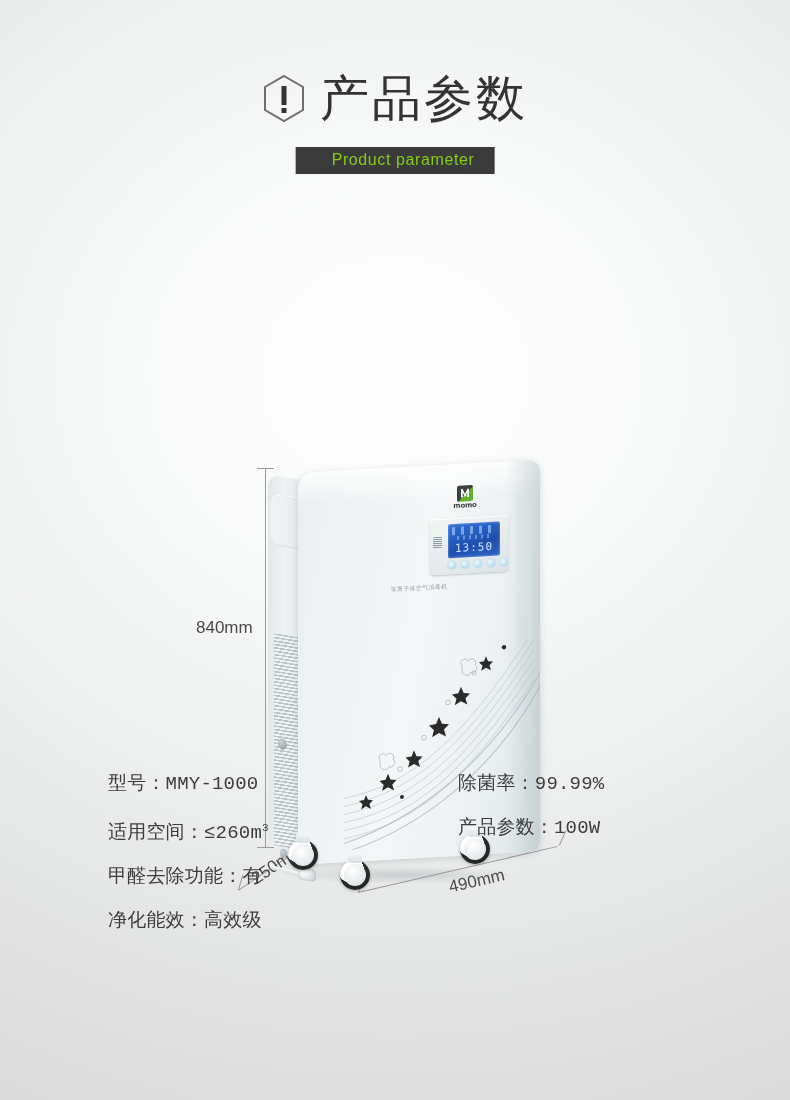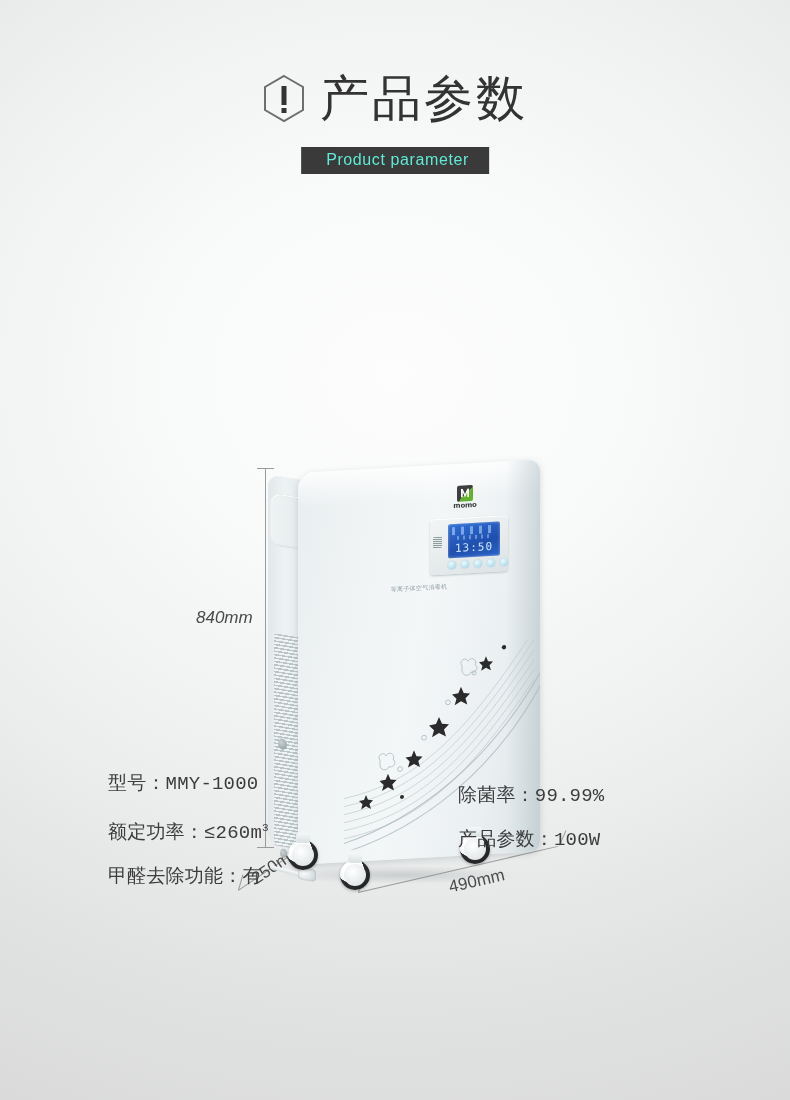--- a/index.html
+++ b/index.html
@@ -22,38 +22,38 @@
     display:flex;align-items:center;justify-content:center;gap:14px;
   }
   .hex-icon{width:44px;height:49px;display:block;}
   .title-cn{
     font-size:49px;line-height:49px;color:#333;letter-spacing:3px;
     font-family:"DejaVu Sans","Liberation Sans",sans-serif;font-weight:500;
     white-space:nowrap;
   }
   .badge{
     position:absolute;left:50%;transform:translateX(-50%);
-    top:147px;background:#3a3a3a;color:#5eead4;
-    padding:4px 20px 5px 25px;font-size:16px;letter-spacing:.6px;
+    top:147px;background:#3a3a3a;color:#84cc16;
+    padding:4px 20px 5px 36px;font-size:16px;letter-spacing:.6px;
     font-family:"Liberation Sans",sans-serif;white-space:nowrap;
   }
 
   
   .scene{position:absolute;left:0;top:200px;width:790px;height:540px;}
 
   
   .dimline{position:absolute;background:#9a9a9a;}
   .v-dim{left:265px;top:268px;width:1px;height:380px;}
   .v-tick-top{left:257px;top:268px;width:17px;height:1px;}
   .v-tick-bot{left:257px;top:647px;width:17px;height:1px;}
   .dim-label{
     position:absolute;color:#4a4a4a;font-size:17px;white-space:nowrap;
     font-family:"Liberation Sans",sans-serif;
   }
-  .lbl-840{left:196px;top:408px;font-style:italic;}
+  .lbl-840{left:196px;top:418px;}
   .diag{position:absolute;height:1px;background:#9a9a9a;transform-origin:0 0;}
   .lbl-250{left:248px;top:672px;transform:rotate(-34deg);transform-origin:0 0;}
   .lbl-490{left:447px;top:678px;transform:rotate(-13deg);transform-origin:0 0;}
 
   
   .device{position:absolute;left:268px;top:262px;width:272px;height:400px;}
   .front{
     position:absolute;left:30px;top:4px;width:242px;height:392px;
     border-radius:16px 12px 10px 10px;
     background:linear-gradient(100deg,#e9eef0 0%,#eef2f3 18%,#f4f7f8 48%,#eaeff1 78%,#dde5e7 100%);
@@ -184,21 +184,21 @@
   
   .floor-shadow{
     position:absolute;left:280px;top:666px;width:240px;height:18px;border-radius:50%;
     background:radial-gradient(ellipse at center,rgba(120,132,137,.28),rgba(120,132,137,0) 70%);
   }
 
   
   .specs{position:absolute;left:0;top:775px;width:790px;height:300px;}
   .col{position:absolute;top:0;}
   .col-left{left:108px;}
-  .col-right{left:458px;margin-top:12px;}
+  .col-right{left:458px;}
   .spec{
     font-size:19px;color:#3c3c3c;line-height:19px;margin-bottom:25px;
     font-family:Liberation Mono, monospace;white-space:nowrap;
     letter-spacing:.2px;
   }
   .spec sup{font-size:11px;vertical-align:super;}
 </style>
 </head>
 <body>
 
@@ -320,22 +320,23 @@
     </div>
     <div class="caster c3">
       <div class="stem"></div>
       <div class="wheel"></div>
     </div>
   </div>
 
   <div class="specs">
     <div class="col col-left">
       <div class="spec"><span>型号：</span><span>MMY-1000</span></div>
-      <div class="spec"><span>额定功率：</span><span>≤260m</span><sup>3</sup></div>
+      <div class="spec"><span>适用空间：</span><span>≤260m</span><sup>3</sup></div>
       <div class="spec"><span>甲醛去除功能：</span><span>有</span></div>
+      <div class="spec"><span>净化能效：</span><span>高效级</span></div>
     </div>
 
     <div class="col col-right">
       <div class="spec"><span>除菌率：</span><span>99.99%</span></div>
       <div class="spec"><span>产品参数：</span><span>100W</span></div>
     </div>
   </div>
 
 </div>
 

